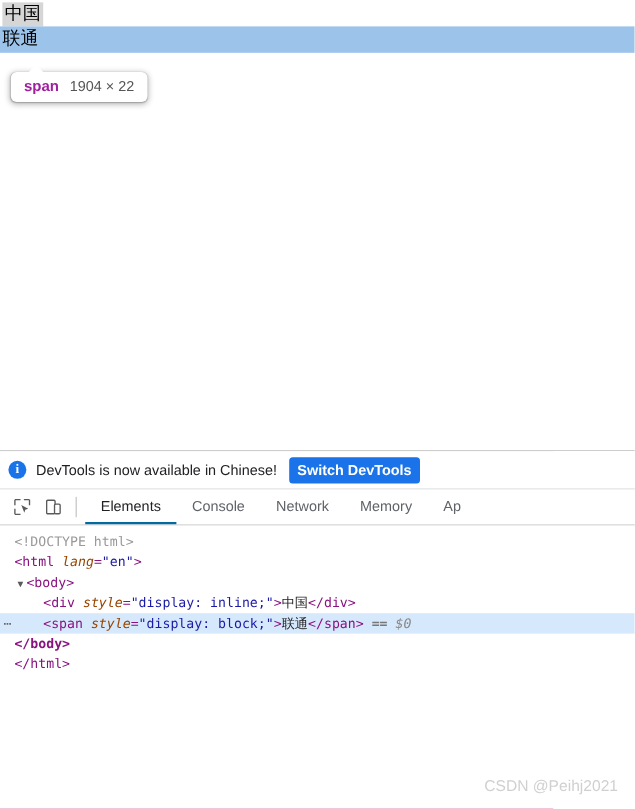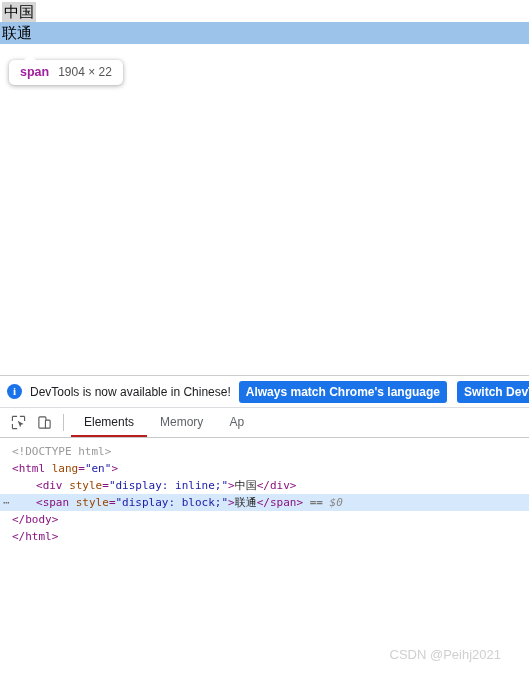--- a/index.html
+++ b/index.html
@@ -162,21 +162,21 @@
     display: flex;
     align-items: center;
     font-size: 12px;
     color: #5f6368;
     white-space: nowrap;
     cursor: pointer;
     border-bottom: 2px solid transparent;
   }
   .tab.active {
     color: #202124;
-    border-bottom: 2px solid #b91c1c;
+    border-bottom: 2px solid #0369a1;
   }
 
   
   #dom-tree {
     position: relative;
     height: 235px;
     background: #ffffff;
     font-family: "DejaVu Sans Mono", monospace;
     font-size: 11px;
     line-height: 17px;
@@ -201,30 +201,30 @@
   }
   .ellipsis-badge {
     position: absolute;
     left: 3px; top: 0;
     color: #666;
     font-size: 11px;
     letter-spacing: 1px;
   }
   .c-doctype { color: #999999; margin-top: 39px; }
   .c-tag     { color: #881280; }
-  .c-attr    { color: #994500; }
+  .c-attr    { color: #994500; font-style: italic; }
   .c-val     { color: #1a1aa6; }
   .c-text    { color: #222222; }
   .c-eq      { color: #777777; font-weight: bold; }
   .c-dollar  { color: #888888; font-style: italic; }
 
   
   #watermark {
     position: absolute;
-    right: 28px; bottom: 12px;
+    right: 14px; bottom: 12px;
     font-size: 13px;
     color: #d0d0d0;
     font-family: "Liberation Sans", sans-serif;
     white-space: nowrap;
   }
 </style>
 </head>
 <body>
 
 <div id="screen">
@@ -240,21 +240,20 @@
       <span class="tt-size">1904 × 22</span>
     </div>
 
   </div>
 
   <div id="devtools">
 
     <div id="locale-banner">
       <span id="info-icon">i</span>
       <span id="banner-text">DevTools is now available in Chinese!</span>
-      <button class="banner-btn" id="btn-always">Always match Chrome's language</button>
       <button class="banner-btn" id="btn-switch">Switch DevTools</button>
     </div>
 
     <div id="tabstrip">
 
       <div class="tool-icon">
         <svg width="15" height="15" viewBox="0 0 16 16">
           <path d="M1.5 1.5 h5 M1.5 1.5 v5 M14.5 1.5 h-5 M14.5 1.5 v5 M1.5 14.5 h5 M1.5 14.5 v-5" stroke="#5a5a5a" stroke-width="1.2" fill="none"></path>
           <path d="M7.2 6.2 L13.4 9.6 L10.7 10.4 L9.9 13.2 Z" fill="#5a5a5a"></path>
         </svg>
@@ -263,50 +262,55 @@
       <div class="tool-icon">
         <svg width="15" height="15" viewBox="0 0 16 16">
           <rect x="2" y="2" width="7.5" height="12" rx="1" stroke="#5a5a5a" stroke-width="1.2" fill="none"></rect>
           <rect x="9" y="5.5" width="5" height="8.5" rx="1" stroke="#5a5a5a" stroke-width="1.2" fill="#ffffff"></rect>
         </svg>
       </div>
 
       <div id="tab-sep"></div>
 
       <div class="tab active">Elements</div>
+      <div class="tab">Console</div>
+      <div class="tab">Network</div>
       <div class="tab">Memory</div>
       <div class="tab">Ap</div>
     </div>
 
     <div id="dom-tree">
 
       <div class="dom-row">
         <span class="c-doctype">&lt;!DOCTYPE html&gt;</span>
       </div>
 
       <div class="dom-row">
         <span class="c-tag">&lt;</span><span class="c-tag">html</span>
         <span class="c-attr">lang</span><span class="c-tag">=</span><span class="c-val">"en"</span><span class="c-tag">&gt;</span>
       </div>
 
 
+      <div class="dom-row">
+        <span class="twisty">▼</span><span class="c-tag">&lt;body&gt;</span>
+      </div>
 
       <div class="dom-row" style="padding-left:36px;">
         <span class="c-tag">&lt;</span><span class="c-tag">div</span>
         <span class="c-attr">style</span><span class="c-tag">=</span><span class="c-val">"display: inline;"</span><span class="c-tag">&gt;</span><span class="c-text">中国</span><span class="c-tag">&lt;/div&gt;</span>
       </div>
 
       <div class="dom-row selected" style="padding-left:36px;">
         <span class="ellipsis-badge">⋯</span><span class="c-tag">&lt;</span><span class="c-tag">span</span>
         <span class="c-attr">style</span><span class="c-tag">=</span><span class="c-val">"display: block;"</span><span class="c-tag">&gt;</span><span class="c-text">联通</span><span class="c-tag">&lt;/span&gt;</span>
         <span class="c-eq">==</span>
         <span class="c-dollar">$0</span>
       </div>
 
-      <div class="dom-row" style="">
+      <div class="dom-row" style="font-weight:bold;">
         <span class="c-tag">&lt;/body&gt;</span>
       </div>
 
       <div class="dom-row">
         <span class="c-tag">&lt;/html&gt;</span>
       </div>
 
     </div>
 
     <div id="watermark">CSDN @Peihj2021</div>

